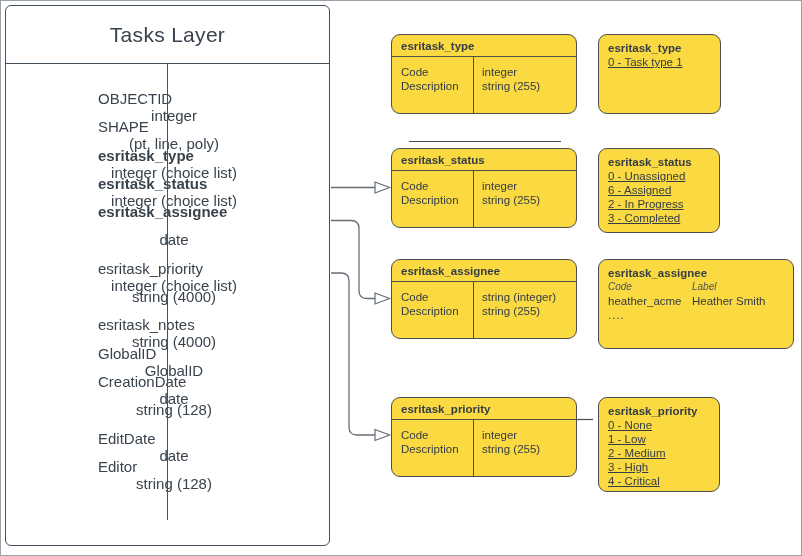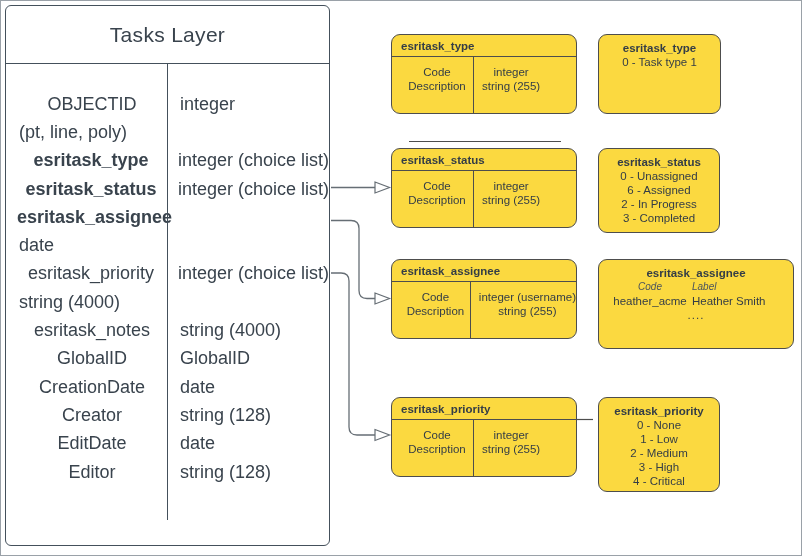--- a/index.html
+++ b/index.html
@@ -1,34 +1,34 @@
 <!DOCTYPE html>
 <html><head>
 <meta charset="utf-8">
 <style>
   html,body{margin:0;padding:0;background:#ffffff;}
   .canvas{
     position:relative;width:802px;height:556px;background:#ffffff;
     border:1px solid #9aa1a8;box-sizing:border-box;overflow:hidden;
-    font-family:"Liberation Sans","DejaVu Sans",sans-serif;color:#39434d;text-align:center;
+    font-family:"Liberation Sans","DejaVu Sans",sans-serif;color:#39434d;
   }
   
   .tasks-table{
     position:absolute;left:4px;top:4px;width:325px;height:541px;
     border:1.6px solid #44505b;border-radius:6px;background:#fff;box-sizing:border-box;
   }
   .tt-header{
     height:57px;border-bottom:1.4px solid #44505b;
     display:flex;align-items:center;justify-content:center;
     font-size:21px;letter-spacing:.3px;color:#39434d;
   }
   .tt-body{position:relative;padding-top:26px;}
   .tt-divider{position:absolute;left:161px;top:0;bottom:-458px;width:0;
     border-left:1.2px solid #44505b;height:456px;}
-  .tt-row{display:flex;height:28.3px;align-items:center;font-size:18px;}
+  .tt-row{display:flex;height:28.3px;align-items:center;font-size:15px;flex-direction:column;}
   .tt-name{width:161px;padding-left:11px;box-sizing:border-box;white-space:nowrap;}
   .tt-type{padding-left:13px;white-space:nowrap;}
   .tt-row.bold .tt-name{font-weight:bold;}
   
   .dbox{
     position:absolute;left:390px;width:186px;height:80px;box-sizing:border-box;
     background:#fbd940;border:1.6px solid #4d4d4d;border-radius:9px;
     font-size:11.5px;color:#343d46;
   }
   .dbox-header{
@@ -39,21 +39,21 @@
   .dbox-col-left{width:82px;border-right:1.2px solid #4d4d4d;
     padding:8px 0 0 9px;box-sizing:border-box;line-height:14px;}
   .dbox-col-right{padding:8px 0 0 8px;line-height:14px;white-space:nowrap;}
   
   .lbox{
     position:absolute;left:597px;box-sizing:border-box;
     background:#fbd940;border:1.6px solid #4d4d4d;border-radius:9px;
     font-size:11.5px;color:#343d46;padding:6px 9px 0 9px;line-height:14px;
   }
   .lbox .lb-title{font-weight:bold;}
-  .lbox .lb-item{white-space:nowrap;}
+  .lbox .lb-item{white-space:nowrap;text-decoration:underline;}
   
   .as-grid{display:flex;white-space:nowrap;}
   .as-code{width:84px;}
   .as-colhead{font-style:italic;font-size:10px;color:#4a535c;}
   .as-more{letter-spacing:1px;}
   
   .connectors{position:absolute;left:0;top:0;width:802px;height:556px;pointer-events:none;}
 </style>
 </head>
 <body>
@@ -77,20 +77,21 @@
 
   <div class="tasks-table">
     <div class="tt-header">Tasks Layer</div>
     <div class="tt-body">
       <div class="tt-divider"></div>
       <div class="tt-row">
         <div class="tt-name">OBJECTID</div>
         <div class="tt-type">integer</div>
       </div>
       <div class="tt-row">
+        <div class="tt-name">SHAPE</div>
         <div class="tt-type">(pt, line, poly)</div>
       </div>
       <div class="tt-row bold">
         <div class="tt-name">esritask_type</div>
         <div class="tt-type">integer (choice list)</div>
       </div>
       <div class="tt-row bold">
         <div class="tt-name">esritask_status</div>
         <div class="tt-type">integer (choice list)</div>
       </div>
@@ -113,21 +114,20 @@
       </div>
       <div class="tt-row">
         <div class="tt-name">GlobalID</div>
         <div class="tt-type">GlobalID</div>
       </div>
       <div class="tt-row">
         <div class="tt-name">CreationDate</div>
         <div class="tt-type">date</div>
       </div>
       <div class="tt-row">
-        <div class="tt-name">Creator</div>
         <div class="tt-type">string (128)</div>
       </div>
       <div class="tt-row">
         <div class="tt-name">EditDate</div>
         <div class="tt-type">date</div>
       </div>
       <div class="tt-row">
         <div class="tt-name">Editor</div>
         <div class="tt-type">string (128)</div>
       </div>
@@ -163,21 +163,21 @@
   </div>
 
   <div class="dbox" style="top:258px">
     <div class="dbox-header">esritask_assignee</div>
     <div class="dbox-body">
       <div class="dbox-col-left">
         <div>Code</div>
         <div>Description</div>
       </div>
       <div class="dbox-col-right">
-        <div>integer  (username)</div>
+        <div>string  (integer)</div>
         <div>string (255)</div>
       </div>
     </div>
   </div>
 
   <div class="dbox" style="top:396px">
     <div class="dbox-header">esritask_priority</div>
     <div class="dbox-body">
       <div class="dbox-col-left">
         <div>Code</div>

